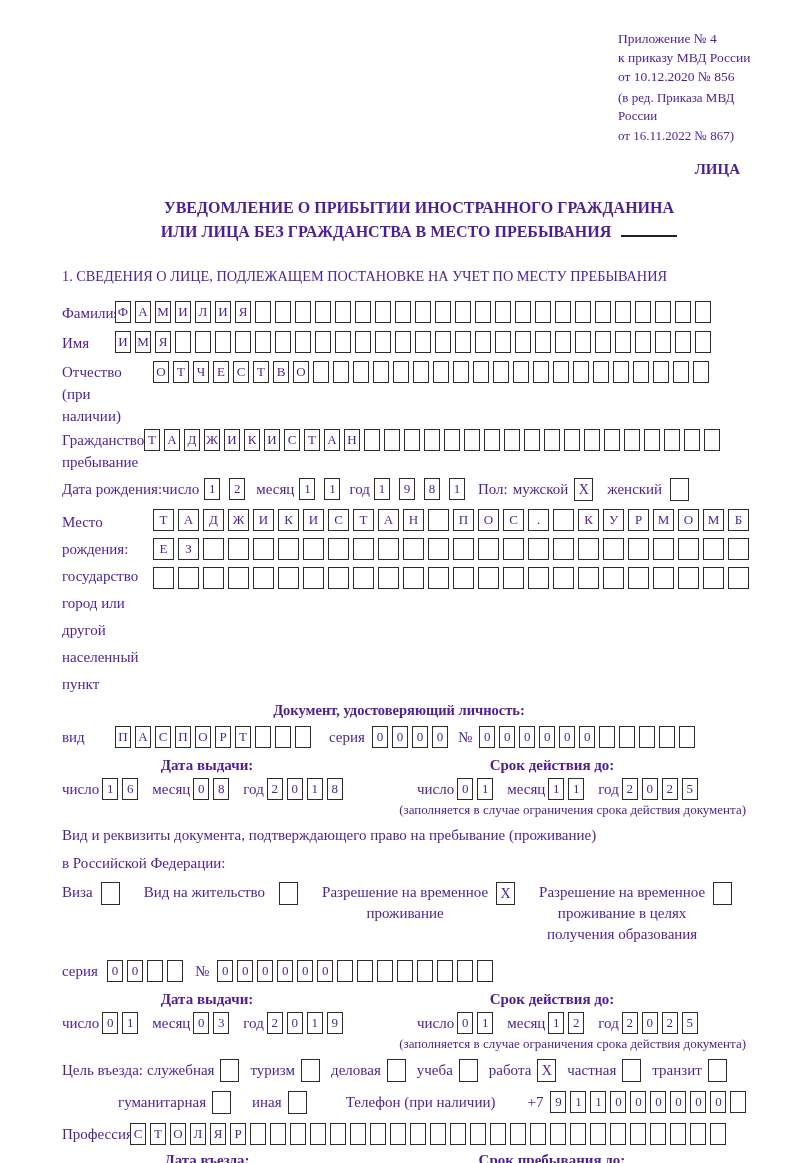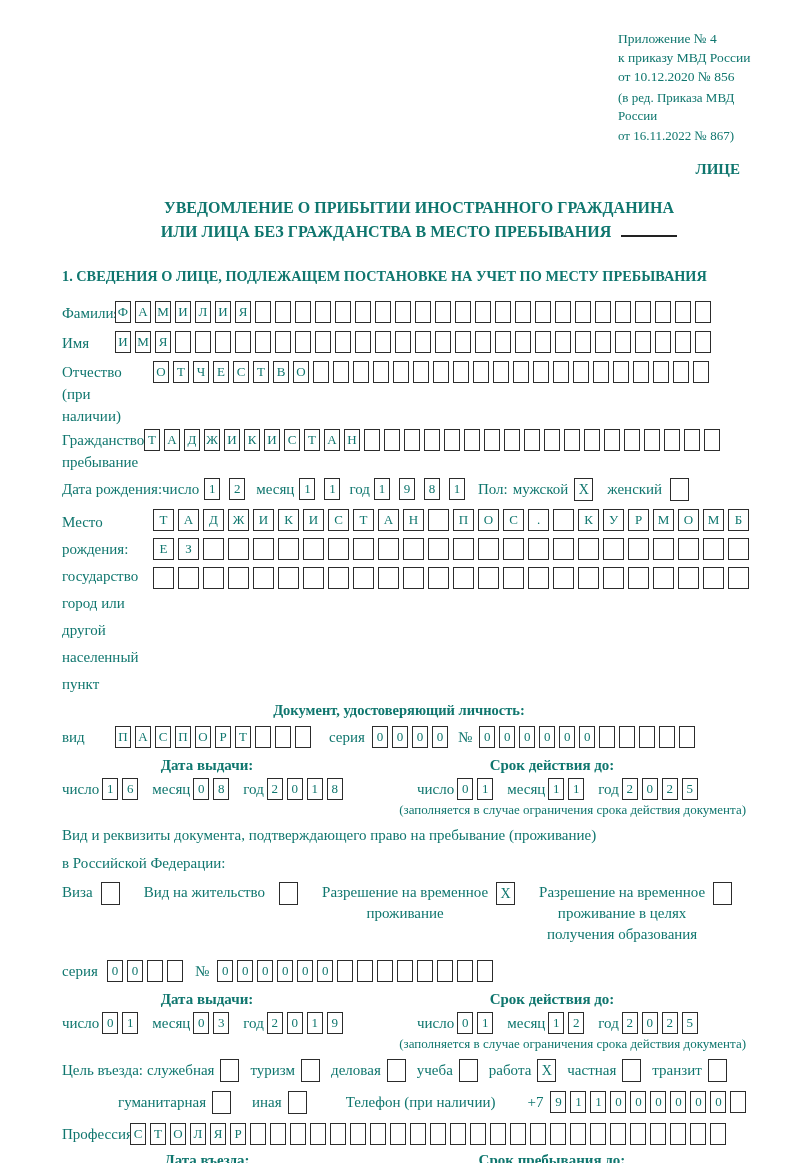--- a/index.html
+++ b/index.html
@@ -1,29 +1,29 @@
 <!DOCTYPE html>
 <html><head>
 <meta charset="utf-8">
 <style>
   html,body{margin:0;padding:0;background:#fff;}
   .page{
     width:800px;height:1163px;box-sizing:border-box;position:relative;
-    background:#fff;color:#0f766e;overflow:hidden;
+    background:#fff;color:#4c1d95;overflow:hidden;
     font-family:"Liberation Serif","DejaVu Serif",serif;
     padding:30px 24px 10px 62px;
   }
   
   .annex{margin-left:556px;font-size:13.5px;line-height:1.4;}
   .annex .sub{font-size:13px;margin-top:2px;}
   .forma{font-weight:bold;font-size:15px;text-align:right;padding-right:36px;margin-top:16px;}
   
   .title{margin-top:18px;text-align:center;font-weight:bold;font-size:16px;line-height:1.5;}
   .blank-line{display:inline-block;width:56px;border-bottom:2px solid #222;margin-left:10px;vertical-align:baseline;}
-  .sec1{margin-top:24px;font-weight:bold;font-size:14.3px;}
+  .sec1{margin-top:24px;font-weight:normal;font-size:14.3px;}
   .form-body{margin-top:16px;}
   
   .row{display:flex;align-items:flex-start;margin-bottom:6px;}
   .lbl{font-size:15px;line-height:24px;flex:0 0 auto;}
   .lbl2{font-size:15px;line-height:22px;}
   
   .cells{display:flex;flex:0 0 auto;}
   .cell{
     width:14px;height:20px;border:1.5px solid #2c2c2c;margin-right:4px;
     text-align:center;font-size:13px;line-height:20px;flex:0 0 auto;background:#fff;
@@ -66,21 +66,21 @@
 
 <div class="page">
 
   <div class="annex">
     <div>Приложение № 4</div>
     <div>к приказу МВД России</div>
     <div>от 10.12.2020 № 856</div>
     <div class="sub">(в ред. Приказа МВД России</div>
     <div class="sub">от 16.11.2022 № 867)</div>
   </div>
-  <div class="forma">ЛИЦЕ</div>
+  <div class="forma">ЛИЦА</div>
 
   <div class="title">
     <div>УВЕДОМЛЕНИЕ О ПРИБЫТИИ ИНОСТРАННОГО ГРАЖДАНИНА</div>
     <div><span>ИЛИ ЛИЦА БЕЗ ГРАЖДАНСТВА В МЕСТО ПРЕБЫВАНИЯ</span><span class="blank-line"></span></div>
   </div>
   <div class="sec1">1. СВЕДЕНИЯ О ЛИЦЕ, ПОДЛЕЖАЩЕМ ПОСТАНОВКЕ НА УЧЕТ ПО МЕСТУ ПРЕБЫВАНИЯ</div>
 
   <div class="form-body">
 
     <div class="row">

